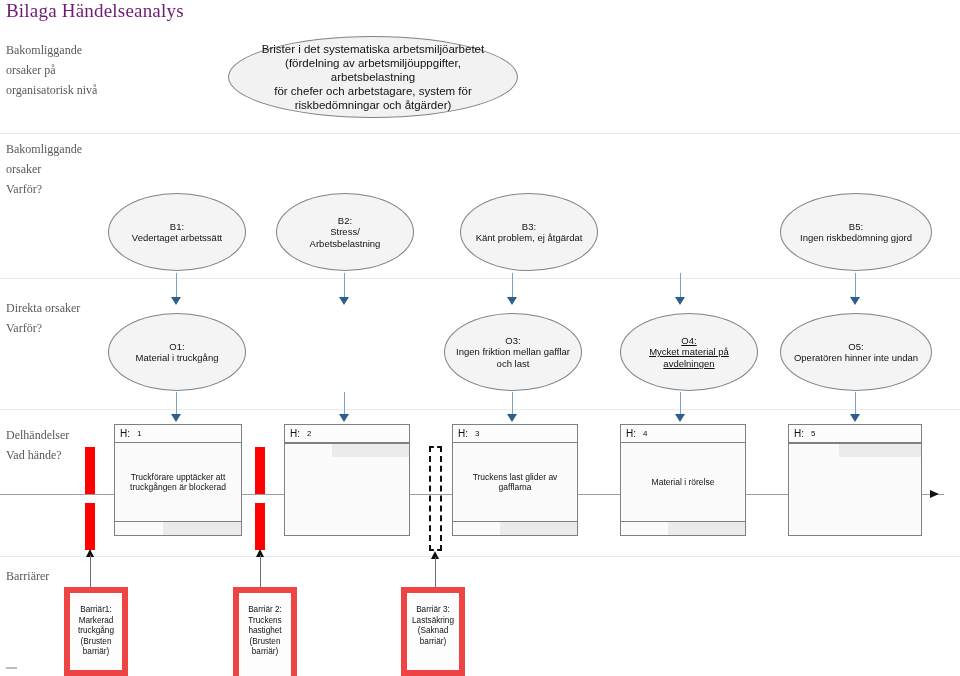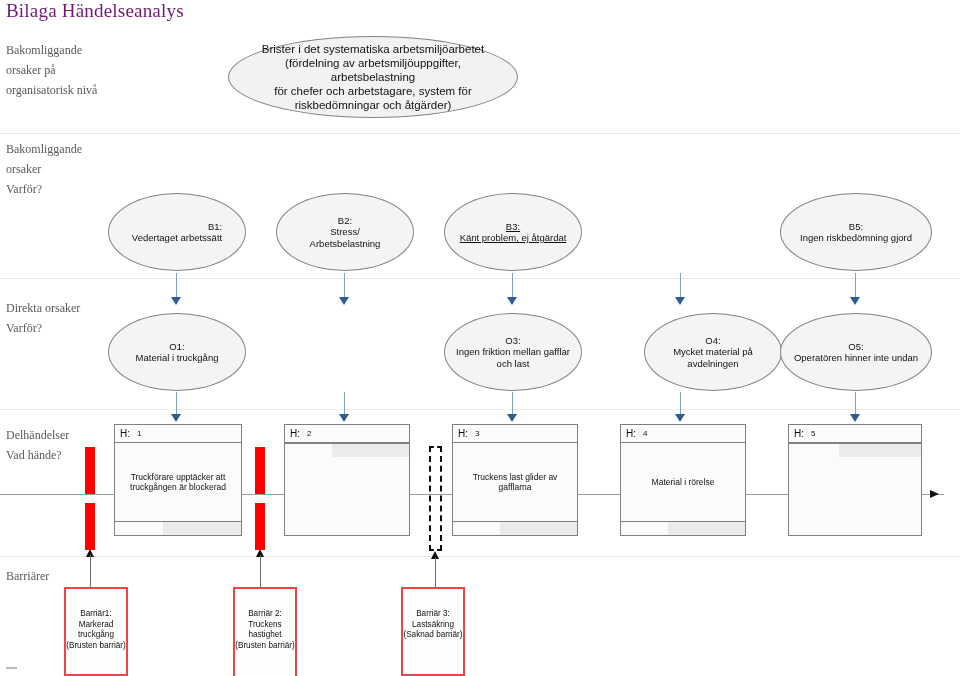--- a/index.html
+++ b/index.html
@@ -111,26 +111,26 @@
   .bar-dashed{
     position:absolute;
     border:2px dashed #0d0d0d;
     box-sizing:border-box;
     background:transparent;
   }
 
   
   .bbox{
     position:absolute;
-    border:2px solid #ef4444;
+    border:6px solid #ef4444;
     background:#fdfdfd;
     box-sizing:border-box;
     text-align:center;
     font-size:8.2px;line-height:10.5px;color:#111;
-    padding-top:20px;
+    padding-top:12px;
     white-space:pre-line;
   }
   .up-arrow{position:absolute;width:9px;}
   .up-arrow .shaft{position:absolute;left:4px;top:6px;width:1px;background:#6b6e72;}
   .up-arrow .head{
     position:absolute;left:0;top:0;width:0;height:0;
     border-left:4.5px solid transparent;
     border-right:4.5px solid transparent;
     border-bottom:8px solid #0d0d0d;
   }
@@ -159,26 +159,26 @@
 Varför?</div>
   <div class="lane-label" style="left:6px;top:425px;">Delhändelser
 Vad hände?</div>
   <div class="lane-label" style="left:6px;top:566px;">Barriärer</div>
 
   <div class="ellipse top" style="left:228px;top:36px;width:290px;height:82px;">Brister i det systematiska arbetsmiljöarbetet
 (fördelning av arbetsmiljöuppgifter, arbetsbelastning
 för chefer och arbetstagare, system för
 riskbedömningar och åtgärder)</div>
 
-  <div class="ellipse" style="left:108px;top:193px;width:138px;height:78px;text-align:right;">B1:
+  <div class="ellipse" style="left:108px;top:193px;width:138px;height:78px;">B1:
 Vedertaget arbetssätt</div>
   <div class="ellipse" style="left:276px;top:193px;width:138px;height:78px;">B2:
 Stress/
 Arbetsbelastning</div>
-  <div class="ellipse" style="left:444px;top:193px;width:138px;height:78px;text-decoration:underline;">B3:
+  <div class="ellipse" style="left:460px;top:193px;width:138px;height:78px;">B3:
 Känt problem, ej åtgärdat</div>
   <div class="ellipse" style="left:780px;top:193px;width:152px;height:78px;">B5:
 Ingen riskbedömning gjord</div>
 
   <div class="dn-arrow" style="left:171px;top:273px;height:32px;">
     <div class="shaft" style="height:24px;"></div>
       <div class="head" style="top:24px;"></div>
   </div>
   <div class="dn-arrow" style="left:339px;top:273px;height:32px;">
     <div class="shaft" style="height:24px;"></div>
@@ -195,21 +195,21 @@
   <div class="dn-arrow" style="left:850px;top:273px;height:32px;">
     <div class="shaft" style="height:24px;"></div>
       <div class="head" style="top:24px;"></div>
   </div>
 
   <div class="ellipse" style="left:108px;top:313px;width:138px;height:78px;">O1:
 Material i truckgång</div>
   <div class="ellipse" style="left:444px;top:313px;width:138px;height:78px;">O3:
 Ingen friktion mellan gafflar
 och last</div>
-  <div class="ellipse" style="left:644px;top:313px;width:138px;height:78px;">O4:
+  <div class="ellipse" style="left:620px;top:313px;width:138px;height:78px;text-decoration:underline;">O4:
 Mycket material på
 avdelningen</div>
   <div class="ellipse" style="left:780px;top:313px;width:152px;height:78px;">O5:
 Operatören hinner inte undan</div>
 
   <div class="dn-arrow" style="left:171px;top:392px;height:32px;">
     <div class="shaft" style="height:22px;"></div>
       <div class="head" style="top:22px;"></div>
   </div>
   <div class="dn-arrow" style="left:339px;top:392px;height:32px;">

